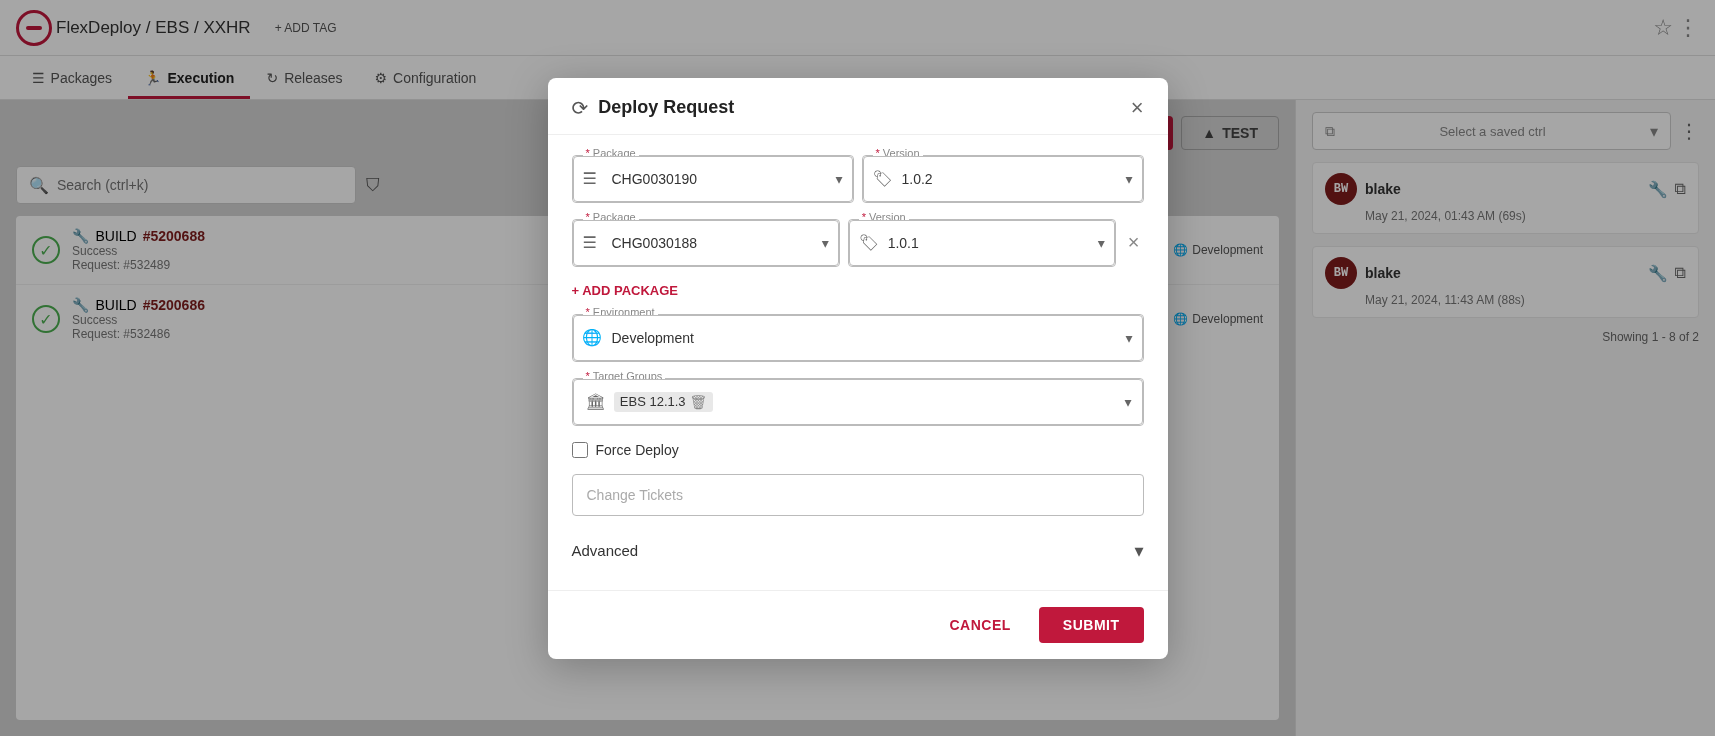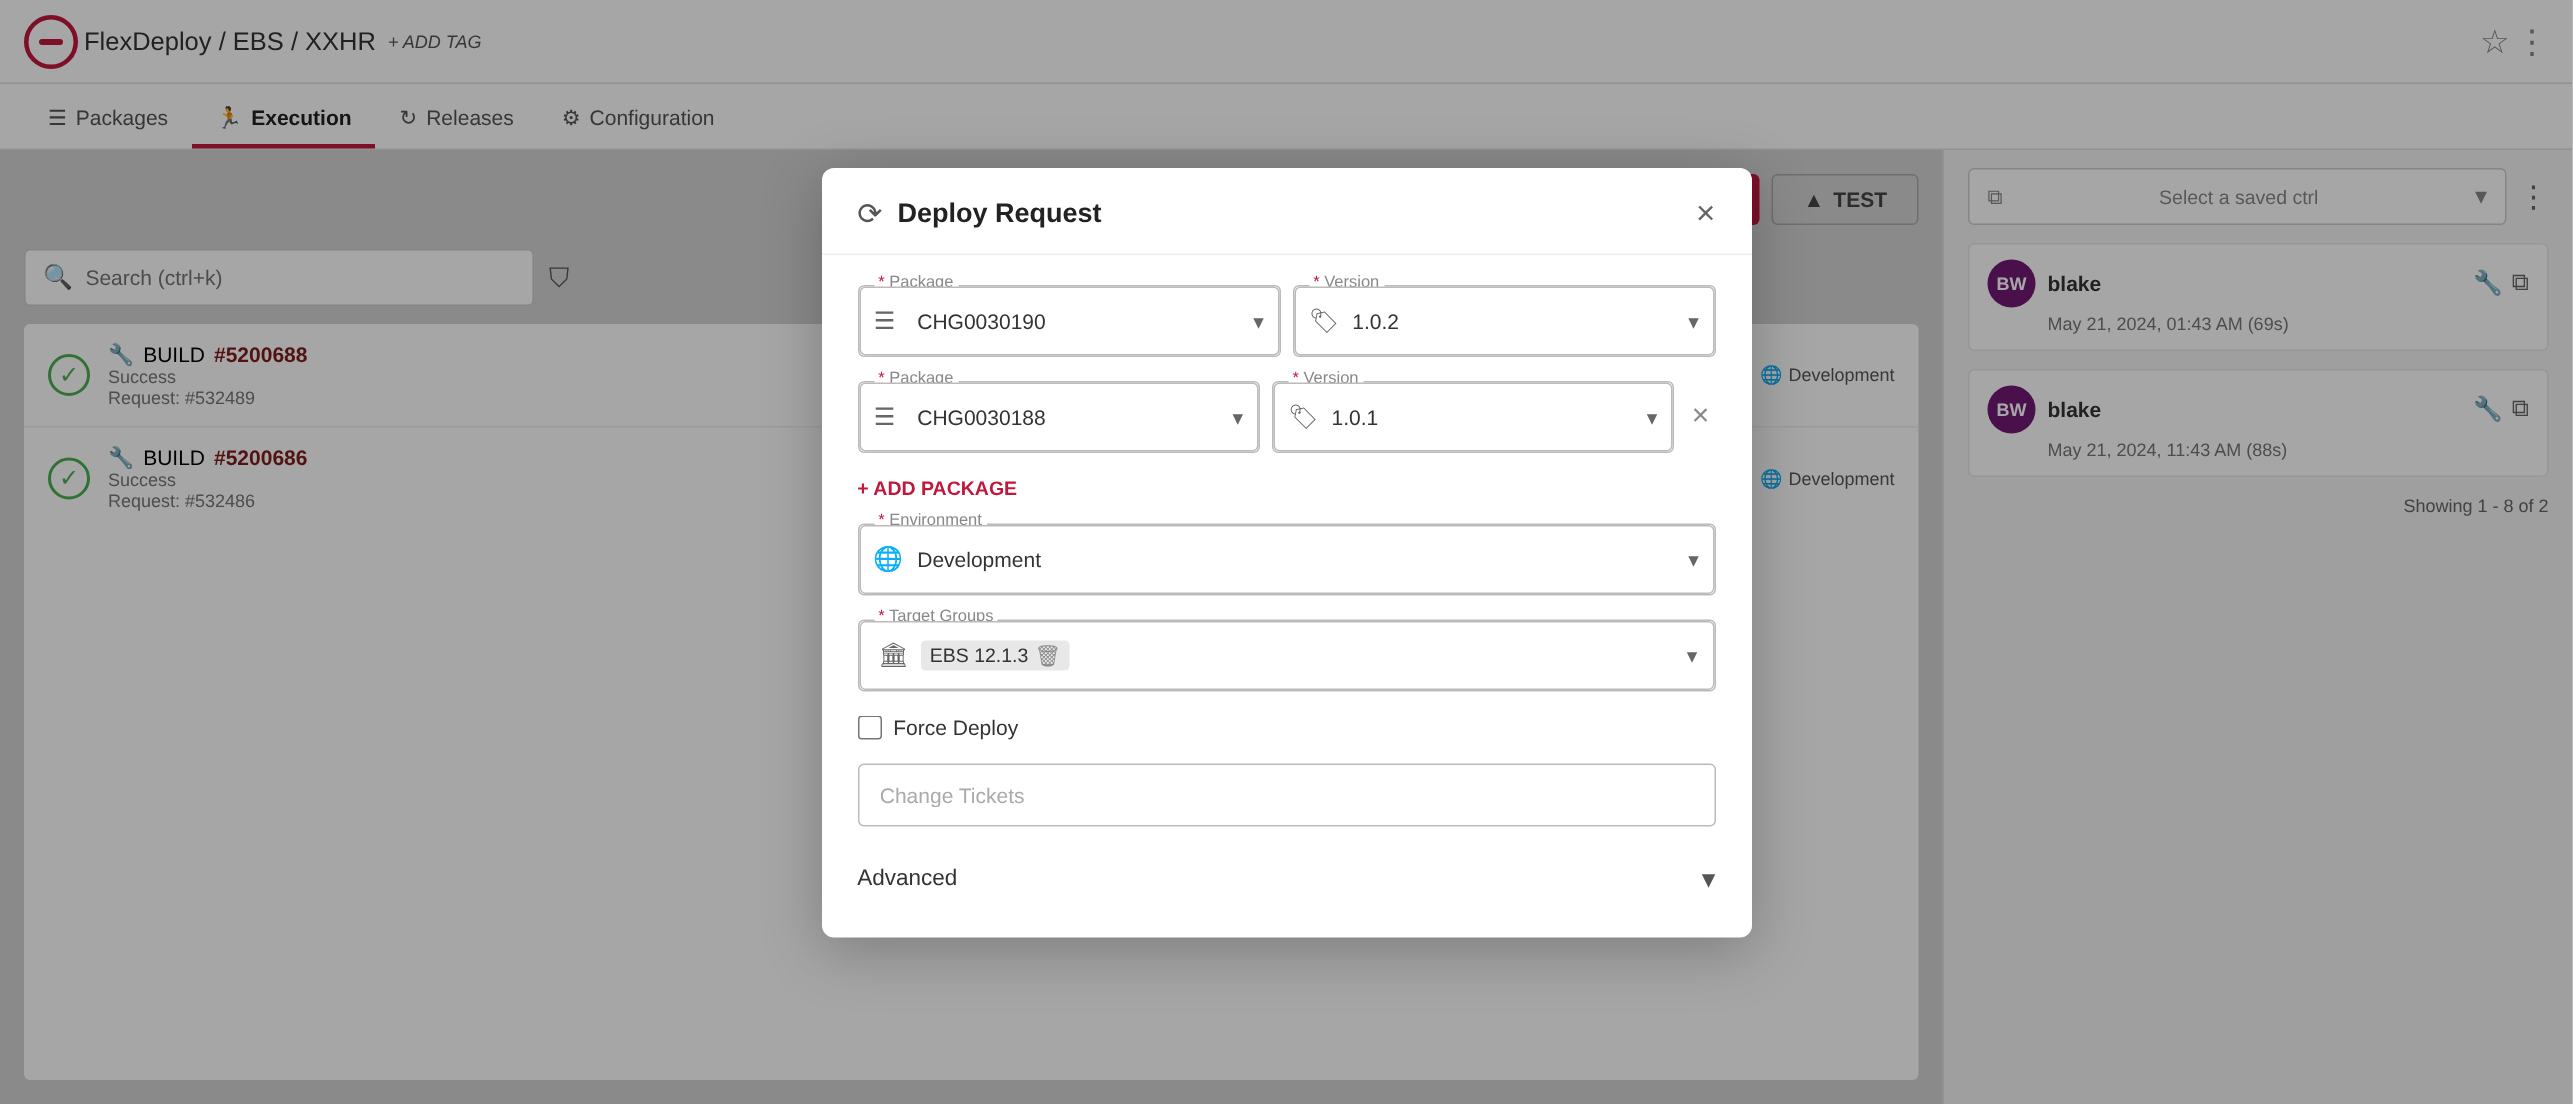--- a/index.html
+++ b/index.html
@@ -34,23 +34,22 @@
       border-radius: 2px;
     }
     .breadcrumb {
       font-size: 17px;
       font-weight: 500;
       color: #333;
     }
     .add-tag {
       font-size: 12px;
       color: #555;
-      margin-left: 4px;
-      cursor: pointer;
-      font-style: italic;
+      margin-left: 20px;
+      cursor: pointer;
     }
     .top-bar-spacer { flex: 1; }
     .top-bar-star {
       font-size: 22px;
       color: #888;
       cursor: pointer;
     }
     .top-bar-more {
       font-size: 22px;
       color: #888;
@@ -215,26 +214,27 @@
       border: 1px solid #e8e8e8;
     }
     .activity-header {
       display: flex;
       align-items: center;
       gap: 8px;
     }
     .avatar {
       width: 32px; height: 32px;
       border-radius: 50%;
-      background: #701a75;
+      background: #7f1d1d;
       color: #fff;
       font-size: 12px;
       font-weight: 700;
       display: flex; align-items: center; justify-content: center;
       flex-shrink: 0;
+      font-family: Liberation Mono, monospace;
     }
     .activity-user { font-size: 14px; font-weight: 600; color: #333; }
     .activity-spacer { flex: 1; }
     .activity-icons { display: flex; gap: 6px; }
     .activity-icon { font-size: 16px; color: #666; cursor: pointer; }
     .activity-time { font-size: 12px; color: #777; margin-left: 40px; }
     .showing-count { font-size: 12px; color: #666; text-align: right; }
     .btn-build {
       background: #c0183c;
       color: #fff;
@@ -750,15 +750,19 @@
 
       <input type="text" class="change-tickets-input" placeholder="Change Tickets" style="">
 
       <div class="advanced-row">
         <span class="advanced-label">Advanced</span>
         <span class="advanced-caret">▾</span>
       </div>
 
     </div>
 
+    <div class="modal-footer">
+      <button class="btn-cancel">CANCEL</button>
+      <button class="btn-submit">SUBMIT</button>
+    </div>
 
   </div>
 </div>
 
 </body></html>

